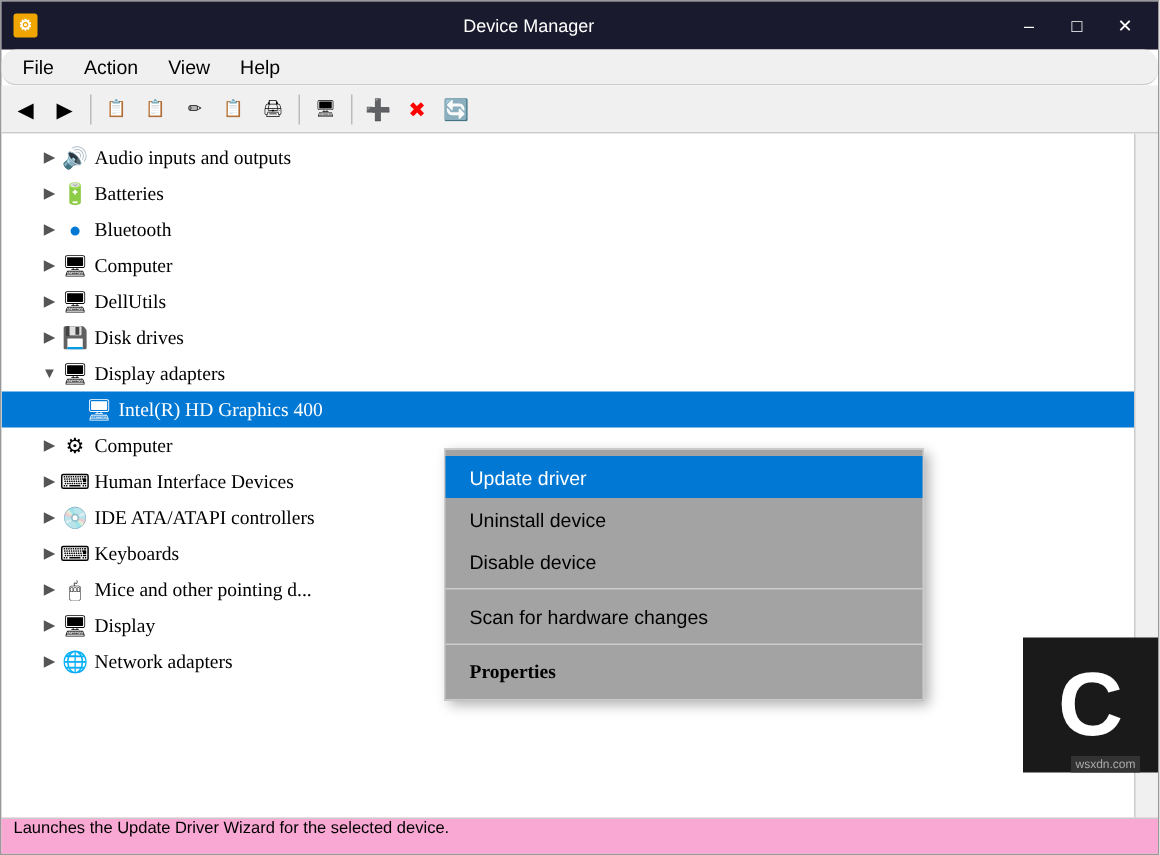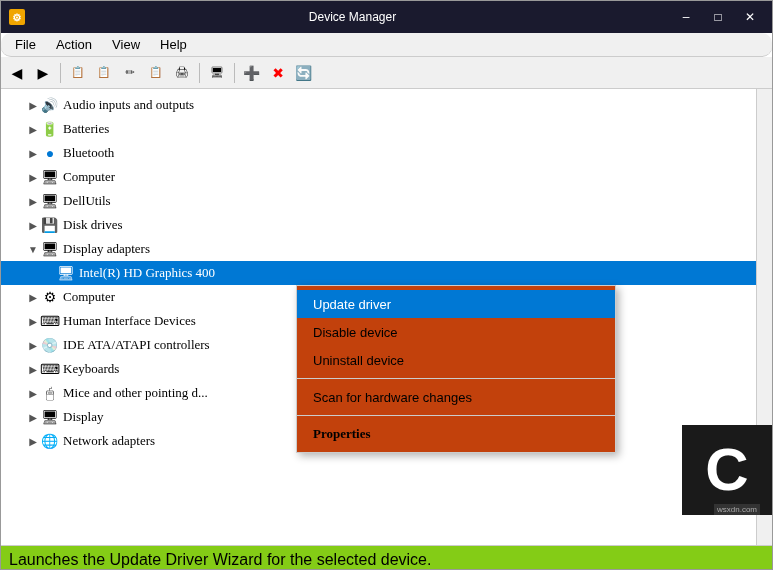--- a/index.html
+++ b/index.html
@@ -173,36 +173,36 @@
     .scrollbar-track {
       width: 16px;
       background: #f0f0f0;
       border-left: 1px solid #ccc;
       flex-shrink: 0;
     }
 
     
     .status-bar {
       height: 24px;
-      background: #84cc16;
+      background: #f9a8d4;
       border-top: 1px solid #ccc;
       display: flex;
-      align-items: flex-end;
+      align-items: flex-start;
       padding: 0 8px;
-      font-size: 16px;
+      font-size: 11px;
       flex-shrink: 0;
     }
 
     
     .context-menu {
       position: absolute;
-      top: 196px;
+      top: 210px;
       left: 295px;
       width: 320px;
-      background: #c2410c;
+      background: #a3a3a3;
       border: 1px solid #ccc;
       box-shadow: 3px 3px 8px rgba(0,0,0,0.3);
       z-index: 100;
       padding: 4px 0;
     }
     .context-menu-item {
       height: 28px;
       display: flex;
       align-items: center;
       padding: 0 16px;
@@ -386,22 +386,22 @@
         <span class="item-icon">🌐</span>
         <span class="item-label">Network adapters</span>
       </div>
 
     </div>
 
     <div class="scrollbar-track"></div>
 
     <div class="context-menu">
       <div class="context-menu-item highlighted">Update driver</div>
+      <div class="context-menu-item">Uninstall device</div>
       <div class="context-menu-item">Disable device</div>
-      <div class="context-menu-item">Uninstall device</div>
       <div class="context-menu-separator"></div>
       <div class="context-menu-item">Scan for hardware changes</div>
       <div class="context-menu-separator"></div>
       <div class="context-menu-item bold">Properties</div>
     </div>
 
     <div class="watermark">
       <span class="watermark-letter">C</span>
       <div class="watermark-text">wsxdn.com</div>
     </div>

